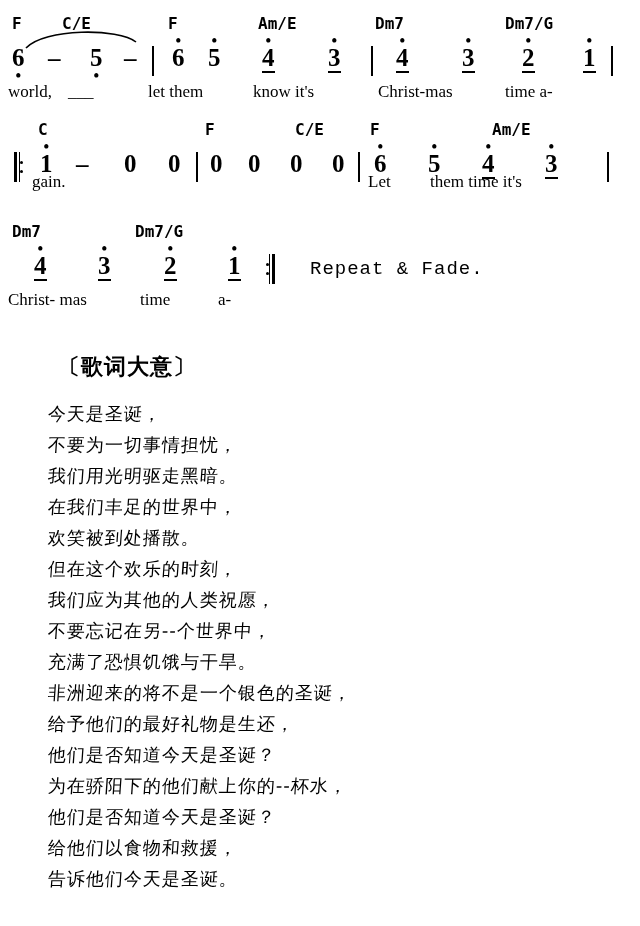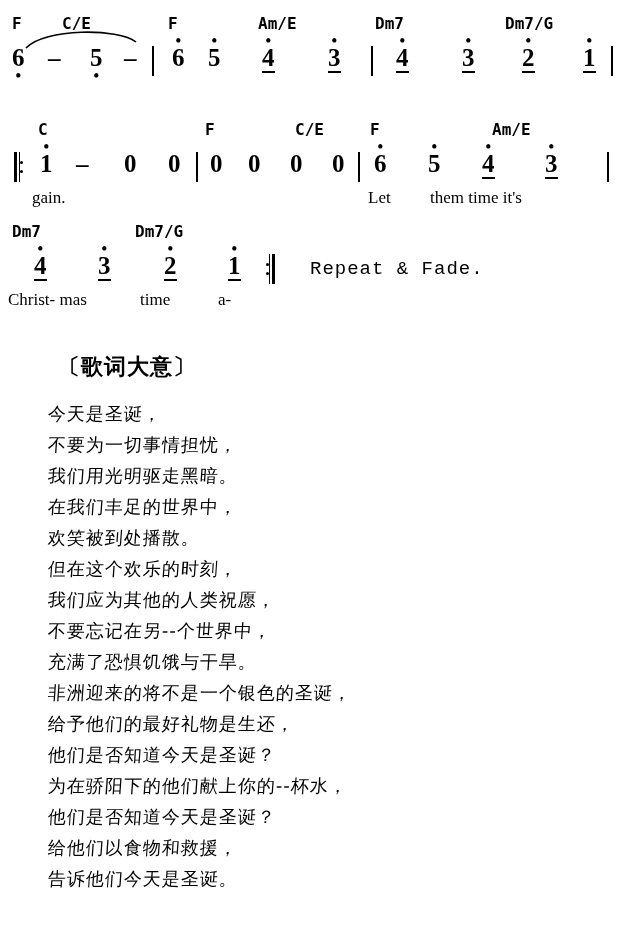--- a/index.html
+++ b/index.html
@@ -200,20 +200,28 @@
       <span class="note" style="left:396px;"><span class="dot">•</span><span>4</span><span class="under"></span></span>
       <span class="note" style="left:462px;"><span class="dot">•</span><span>3</span><span class="under"></span></span>
       <span class="note" style="left:522px;"><span class="dot">•</span><span>2</span><span class="under"></span></span>
       <span class="note" style="left:583px;"><span class="dot">•</span><span>1</span><span class="under"></span></span>
 
       <span class="barline" style="left:152px;"></span>
       <span class="barline" style="left:371px;"></span>
       <span class="barline" style="left:611px;"></span>
     </div>
 
+    <div class="lyrics" style="position:absolute; top:82px; left:0; right:0;">
+      <span class="lyric" style="left:8px;">world,</span>
+      <span class="lyric" style="left:68px;">___</span>
+      <span class="lyric" style="left:148px;">let them</span>
+      <span class="lyric" style="left:253px;">know it's</span>
+      <span class="lyric" style="left:378px;">Christ-mas</span>
+      <span class="lyric" style="left:505px;">time  a-</span>
+    </div>
   </div>
 
   <div class="sysline" style="height:108px;">
     <div class="chords" style="position:absolute; top:16px; left:0; right:0;">
       <span class="chord" style="left:38px;">C</span>
       <span class="chord" style="left:205px;">F</span>
       <span class="chord" style="left:295px;">C/E</span>
       <span class="chord" style="left:370px;">F</span>
       <span class="chord" style="left:492px;">Am/E</span>
     </div>
@@ -237,21 +245,21 @@
       <span class="note" style="left:374px;"><span class="dot">•</span><span>6</span></span>
       <span class="note" style="left:428px;"><span class="dot">•</span><span>5</span></span>
       <span class="note" style="left:482px;"><span class="dot">•</span><span>4</span><span class="under"></span></span>
       <span class="note" style="left:545px;"><span class="dot">•</span><span>3</span><span class="under"></span></span>
 
       <span class="barline" style="left:196px;"></span>
       <span class="barline" style="left:358px;"></span>
       <span class="barline" style="left:607px;"></span>
     </div>
 
-    <div class="lyrics" style="position:absolute; top:84px; left:0; right:0;">
+    <div class="lyrics" style="position:absolute; top:68px; left:0; right:0;">
       <span class="lyric" style="left:32px;">gain.</span>
       <span class="lyric" style="left:368px;">Let</span>
       <span class="lyric" style="left:430px;">them time it's</span>
     </div>
   </div>
 
   <div class="sysline" style="height:110px;">
     <div class="chords" style="position:absolute; top:10px; left:0; right:0;">
       <span class="chord" style="left:12px;">Dm7</span>
       <span class="chord" style="left:135px;">Dm7/G</span>

